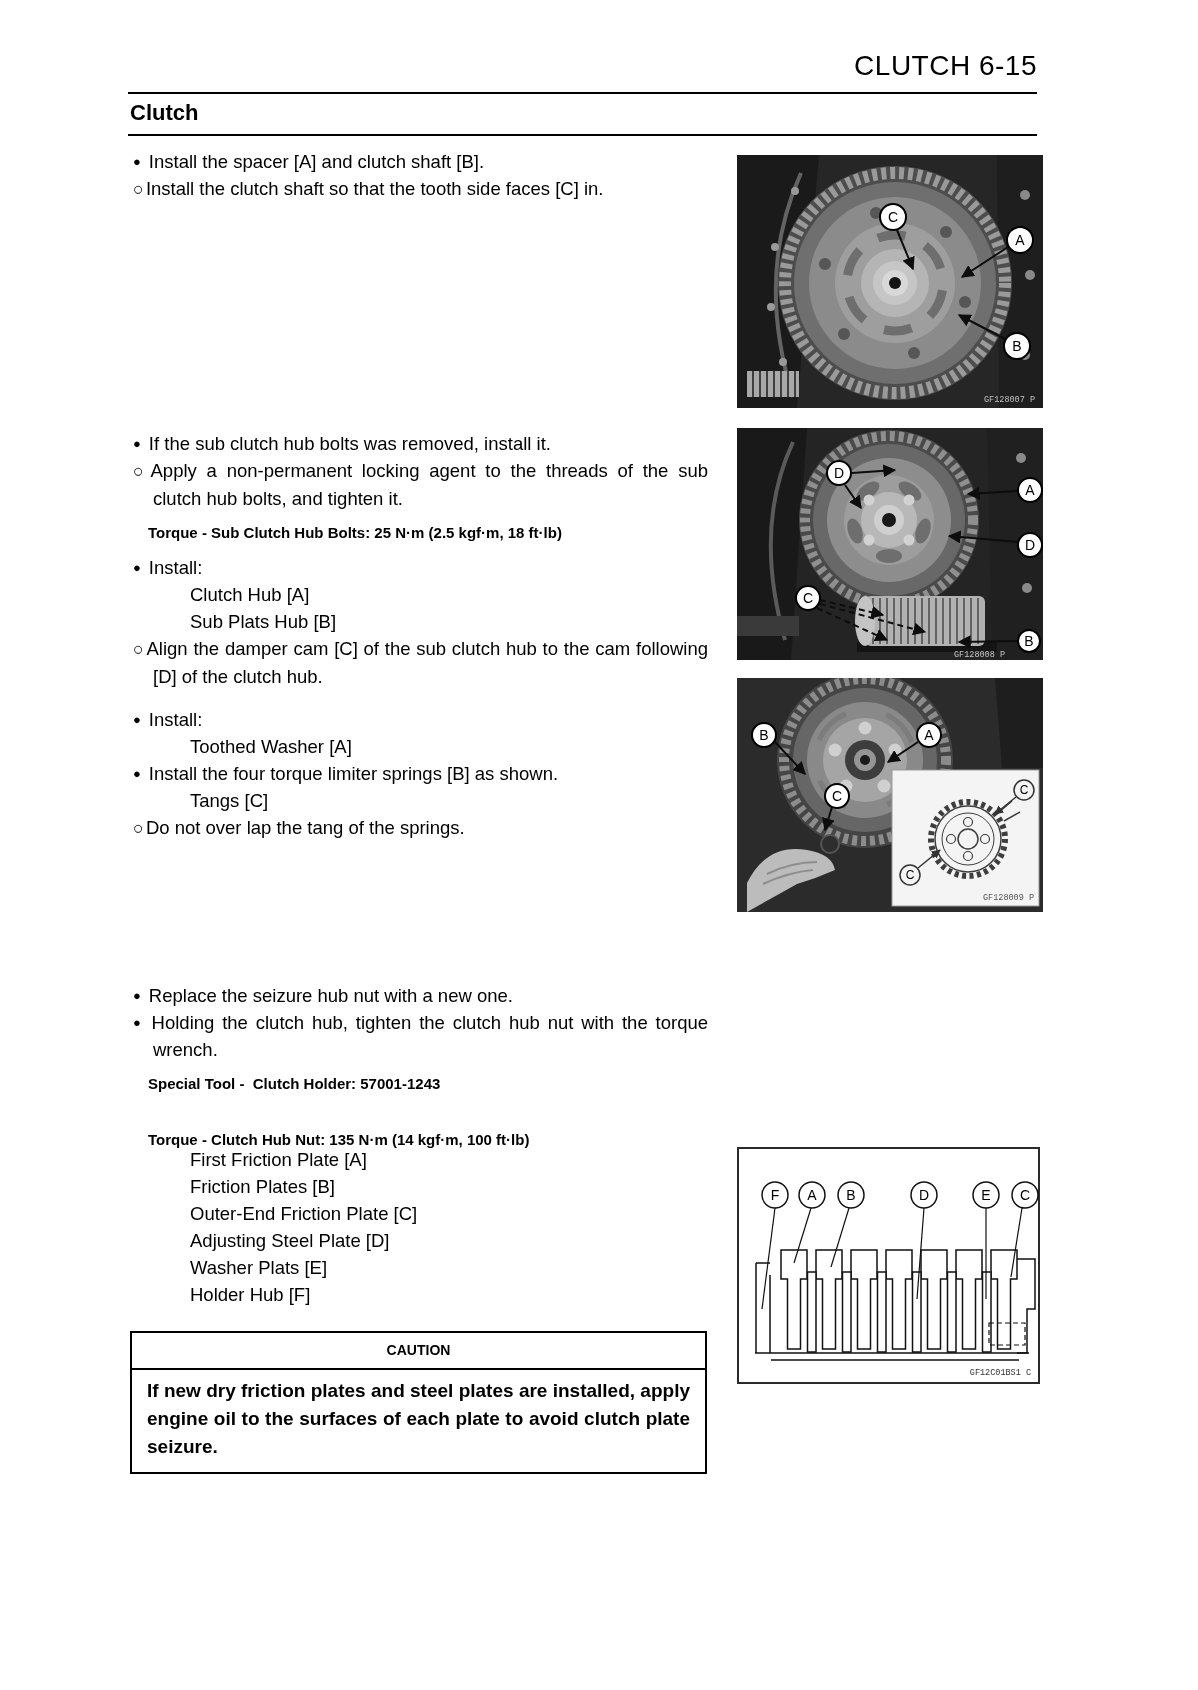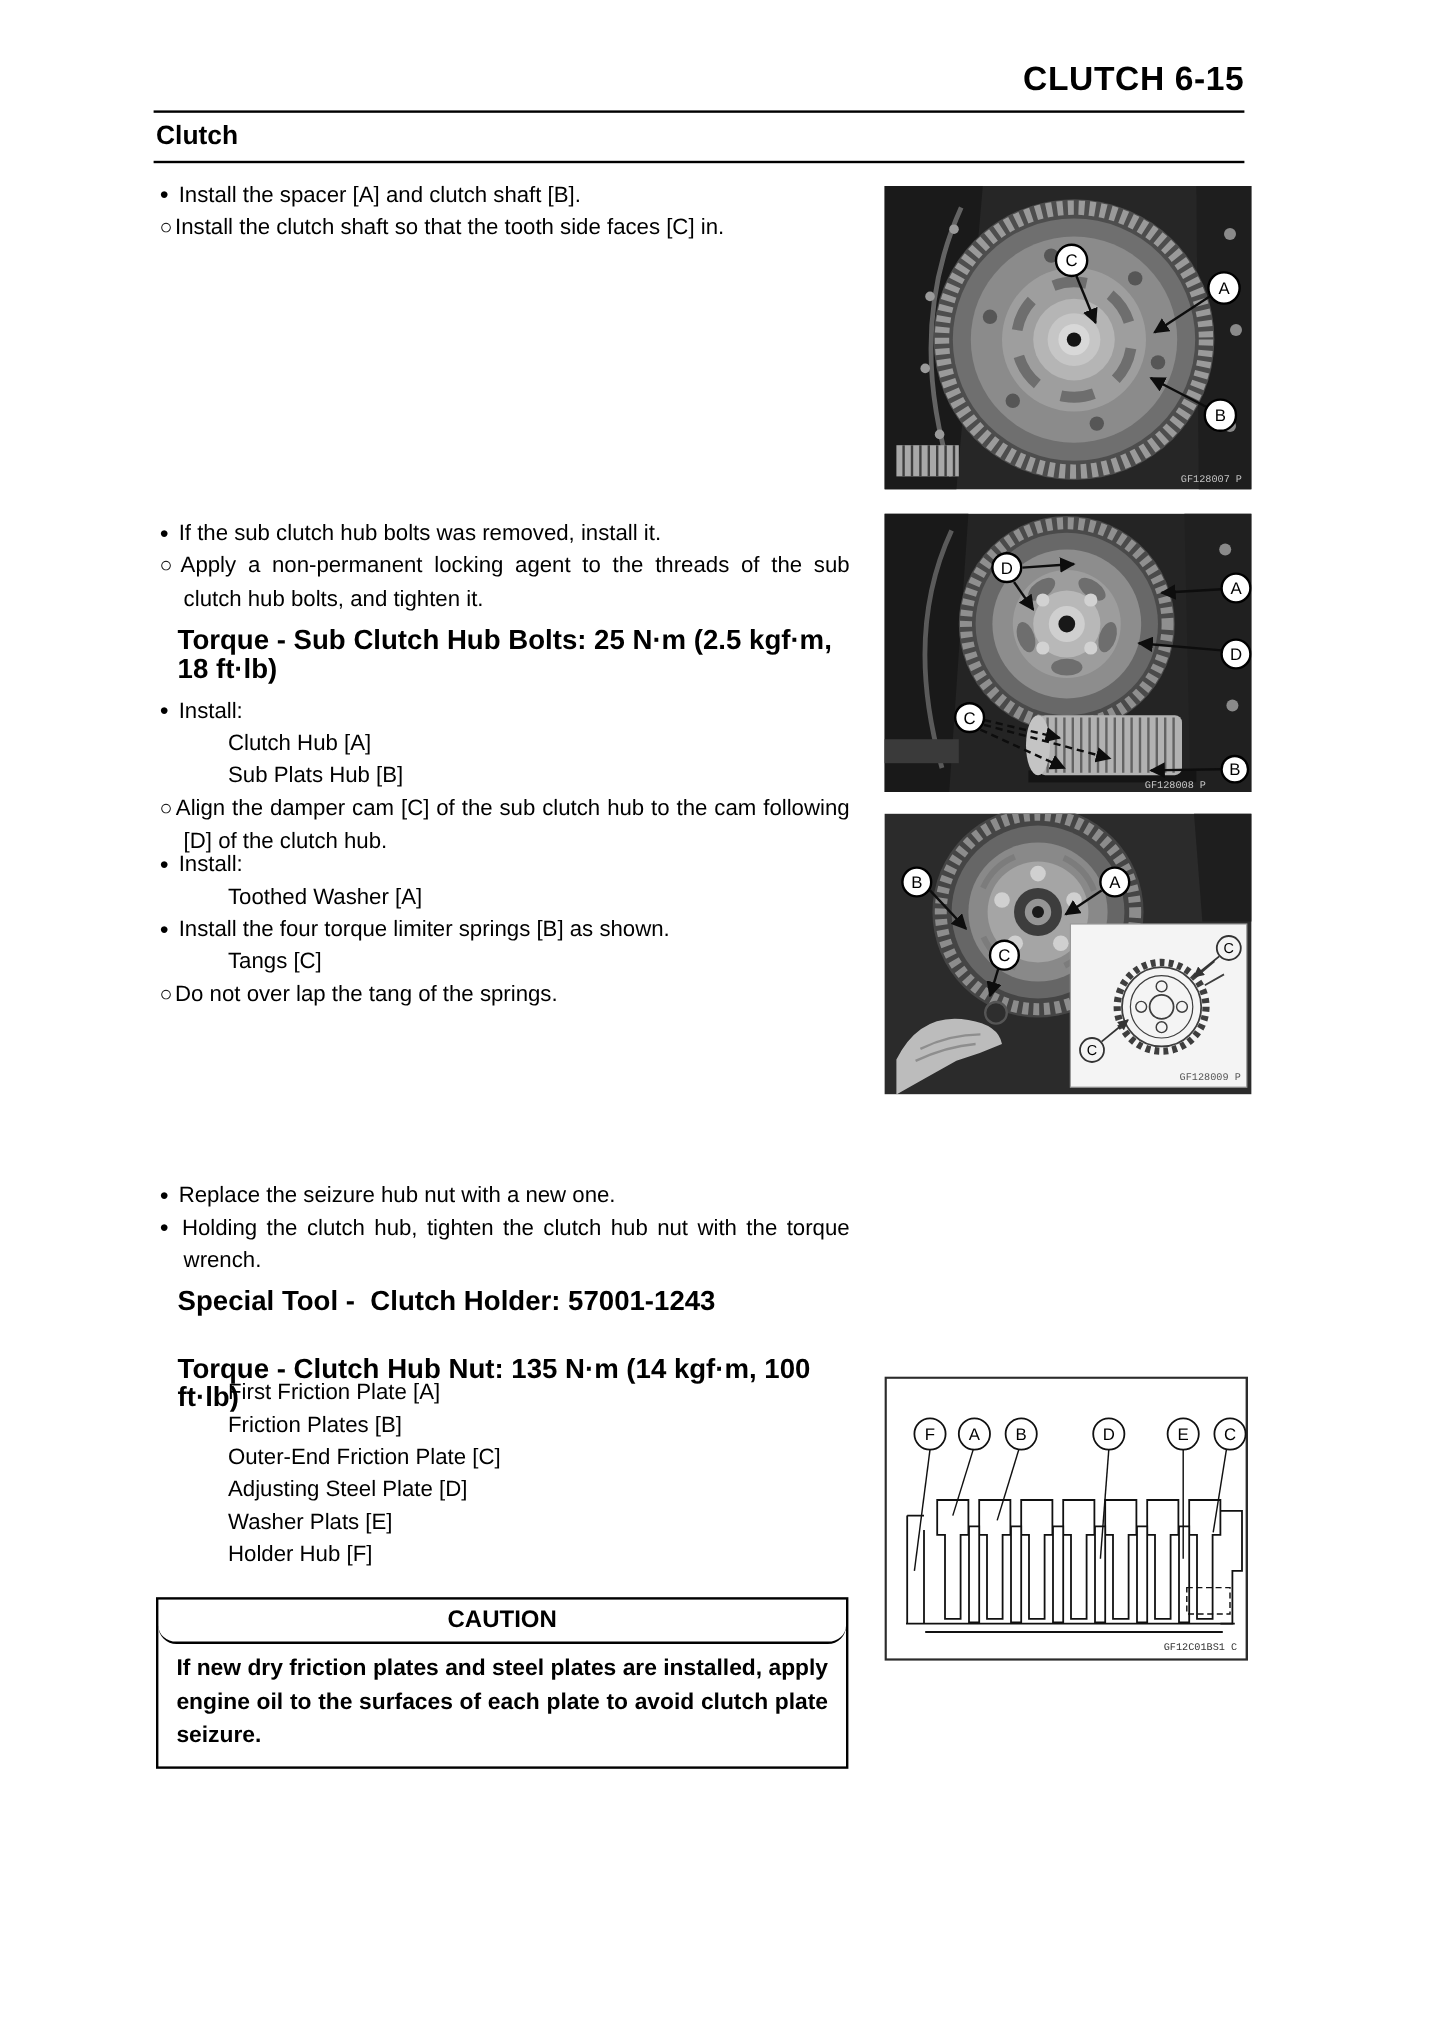--- a/index.html
+++ b/index.html
@@ -1,48 +1,47 @@
 <!DOCTYPE html>
 <html><head>
 <meta charset="utf-8">
 <style>
   html,body{margin:0;padding:0;background:#fff;}
   .page{
     position:relative;width:1198px;height:1690px;background:#ffffff;
     font-family:"Liberation Sans", sans-serif;color:#000;overflow:hidden;
   }
   .hdr-title{
-    position:absolute;top:50px;right:161px;font-size:28px;font-weight:bold;
+    position:absolute;top:50px;right:161px;font-size:28px;font-weight:normal;
     letter-spacing:.5px;
   }
   .rule{position:absolute;left:128px;width:909px;background:#000;height:2px;}
   .rule1{top:92px;}
   .rule2{top:134px;height:2px;}
   .sec-title{position:absolute;left:130px;top:100px;font-size:22px;font-weight:bold;}
 
   .blk{position:absolute;left:133px;width:575px;font-size:18.5px;line-height:27px;}
   .line{padding-left:20px;text-indent:-20px;}
   .dot::before{content:"●";font-size:13px;margin-right:8px;vertical-align:2px;}
   .circ::before{content:"○";font-size:18px;margin-right:2px;}
   .sub{padding-left:57px;}
   .just{text-align:justify;}
   .spec{
-    padding-left:15px;font-weight:bold;font-size:23px;line-height:24px;
+    padding-left:15px;font-weight:bold;font-size:15px;line-height:24px;
     white-space:pre-wrap;margin-top:9px;margin-bottom:9px;
   }
   .spec2{margin-top:32px;}
 
   .caution{
     position:absolute;left:130px;top:1331px;width:577px;border:2px solid #000;
     box-sizing:border-box;
   }
   .caution-title{
-    font-weight:bold;font-size:20px;text-align:center;line-height:35px;
+    font-weight:bold;font-size:14px;text-align:center;line-height:35px;
     border-bottom:2px solid #000;
-    border-radius:15px;
   }
   .caution-body{
     font-weight:bold;font-size:19px;line-height:28px;text-align:justify;
     padding:7px 15px 11px 15px;
   }
 
   .fig{position:absolute;}
   .fig svg{display:block;width:100%;height:100%;}
   .fig-photo1{left:737px;top:155px;width:306px;height:253px;}
   .fig-photo2{left:737px;top:428px;width:306px;height:232px;}

